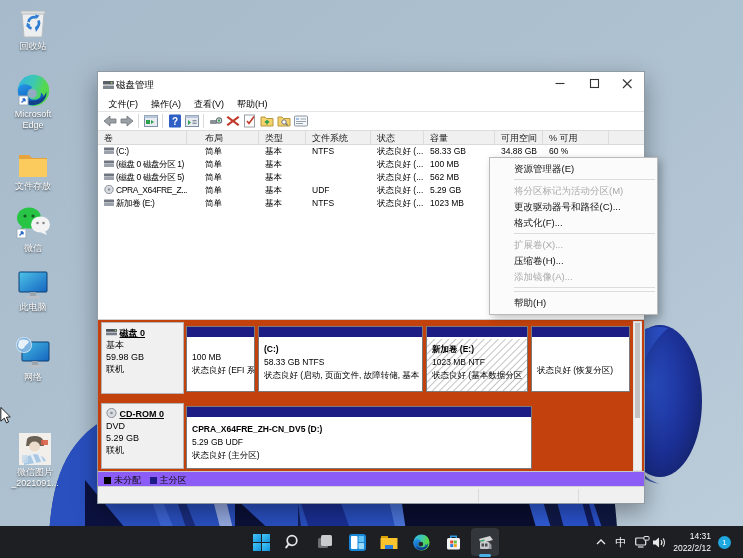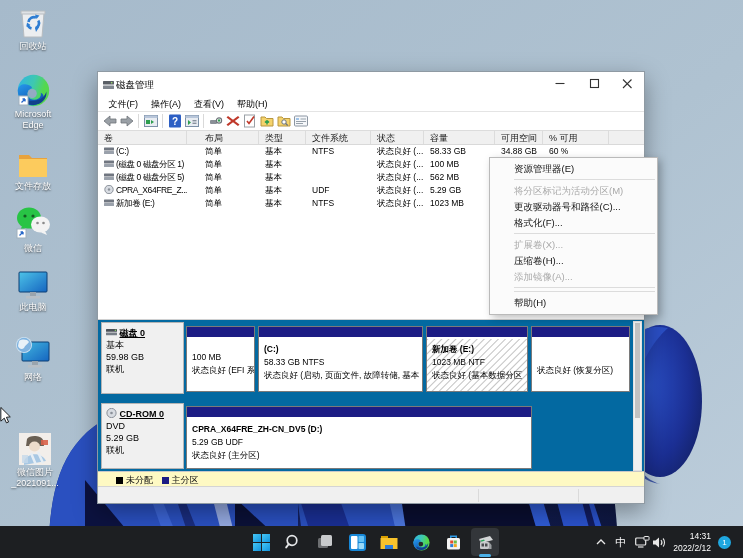--- a/index.html
+++ b/index.html
@@ -21,28 +21,28 @@
 .tsep { width:1px; height:14px; background:#d9d9d9; margin:0 3px; }
 
 #lheader { display:flex; height:14px; background:#f0f0f0; border-bottom:1px solid #d9d9d9; font-size:9px; color:#222; }
 #lheader div { border-right:1px solid #dcdcdc; padding:1px 0 0 6px; overflow:hidden; white-space:nowrap; }
 .lrow { display:flex; height:13px; font-size:8.5px; color:#000; white-space:nowrap; }
 .lrow div { padding:1px 0 0 6px; overflow:hidden; }
 .lrow .c1 { letter-spacing:-0.4px; }
 .c1{width:89px;} .c2{width:60px;margin-left:12px;} .c3{width:47px;} .c4{width:65px;} .c5{width:53px;} .c6{width:71px;} .c7{width:48px;} .c8{width:66px;} .c9{flex:1;}
 .ricon { display:inline-block; vertical-align:-1px; margin-right:2px; }
 
-#gpane { position:absolute; left:0; top:247px; width:546px; height:152px; background:#0369a1; border-top:1px solid #d0d0d0; }
+#gpane { position:absolute; left:0; top:247px; width:546px; height:152px; background:#c2410c; border-top:1px solid #d0d0d0; }
 .dlabel { position:absolute; left:3px; width:83px; background:#f0f0f0; border:1px solid #b4b4b4; font-size:9px; color:#000; padding:4px 0 0 4px; line-height:12px; }
 .blk { position:absolute; background:#fff; border:1px solid #7a7a7a; font-size:8.5px; line-height:13px; color:#000; overflow:hidden; }
 .blk .bar { height:12px; background:#1c1c84; border-bottom:1px solid #fff; margin:-1px -1px 5px -1px; }
 .blk .tx { padding-left:5px; white-space:nowrap; }
 #sbar { position:absolute; right:2px; top:1px; width:9px; height:150px; background:#f0f0f0; border:1px solid #e2e2e2; }
 #sbar .thumb { position:absolute; left:1px; top:1px; width:5px; height:95px; background:#c2c2c2; }
-#legend { position:absolute; left:0; top:399px; width:546px; height:15px; background:#fef9c3; border-top:1px solid #c8c8c8; font-size:9px; padding:2px 0 0 18px; }
+#legend { position:absolute; left:0; top:399px; width:546px; height:15px; background:#8b5cf6; border-top:1px solid #c8c8c8; font-size:9px; padding:2px 0 0 6px; }
 .sq { display:inline-block; width:7px; height:7px; margin:0 3px -1px 0; }
 #statusbar { position:absolute; left:0; top:414px; width:546px; height:17px; background:#f0f0f0; border-top:1px solid #d4d4d4; }
 #statusbar i { position:absolute; top:2px; height:13px; border-left:1px solid #dadada; }
 
 #cmenu { position:absolute; left:489px; top:157px; width:169px; background:#fbfbfb; border:1px solid #bababa; box-shadow:3px 3px 8px rgba(0,0,0,.25); z-index:5; padding:3px 0; font-size:9.5px; color:#111; }
 #cmenu .mi { height:16px; line-height:16px; padding-left:24px; white-space:nowrap; }
 #cmenu .dis { color:#a9a9a9; }
 #cmenu .msep { height:1px; background:#dcdcdc; margin:2px 2px 3px 24px; }
 
 #taskbar { position:absolute; left:0; top:526px; width:743px; height:32px; background:#1d1f22; z-index:6; }

